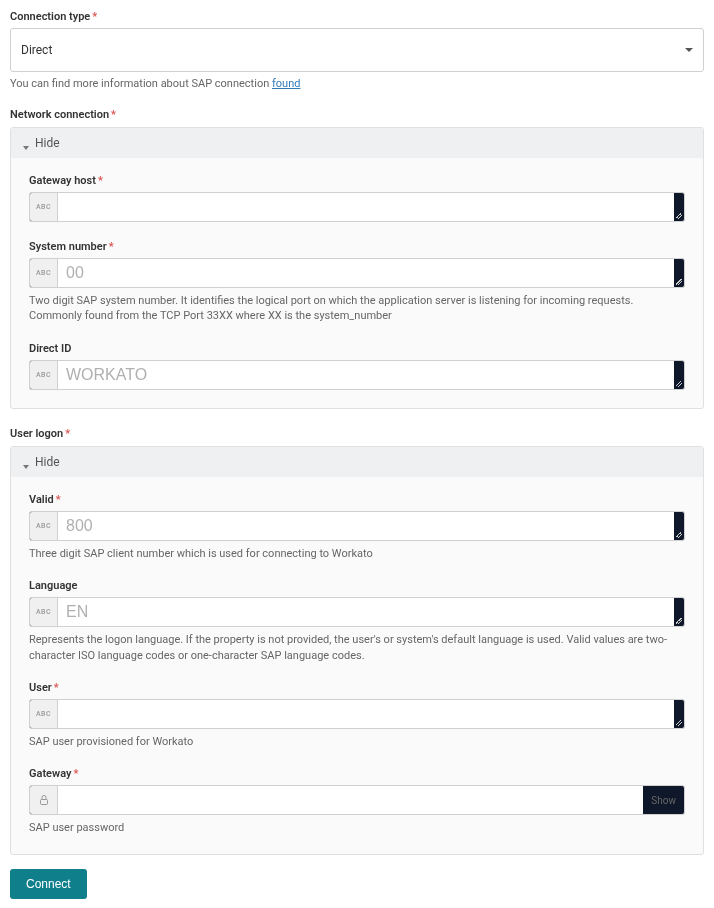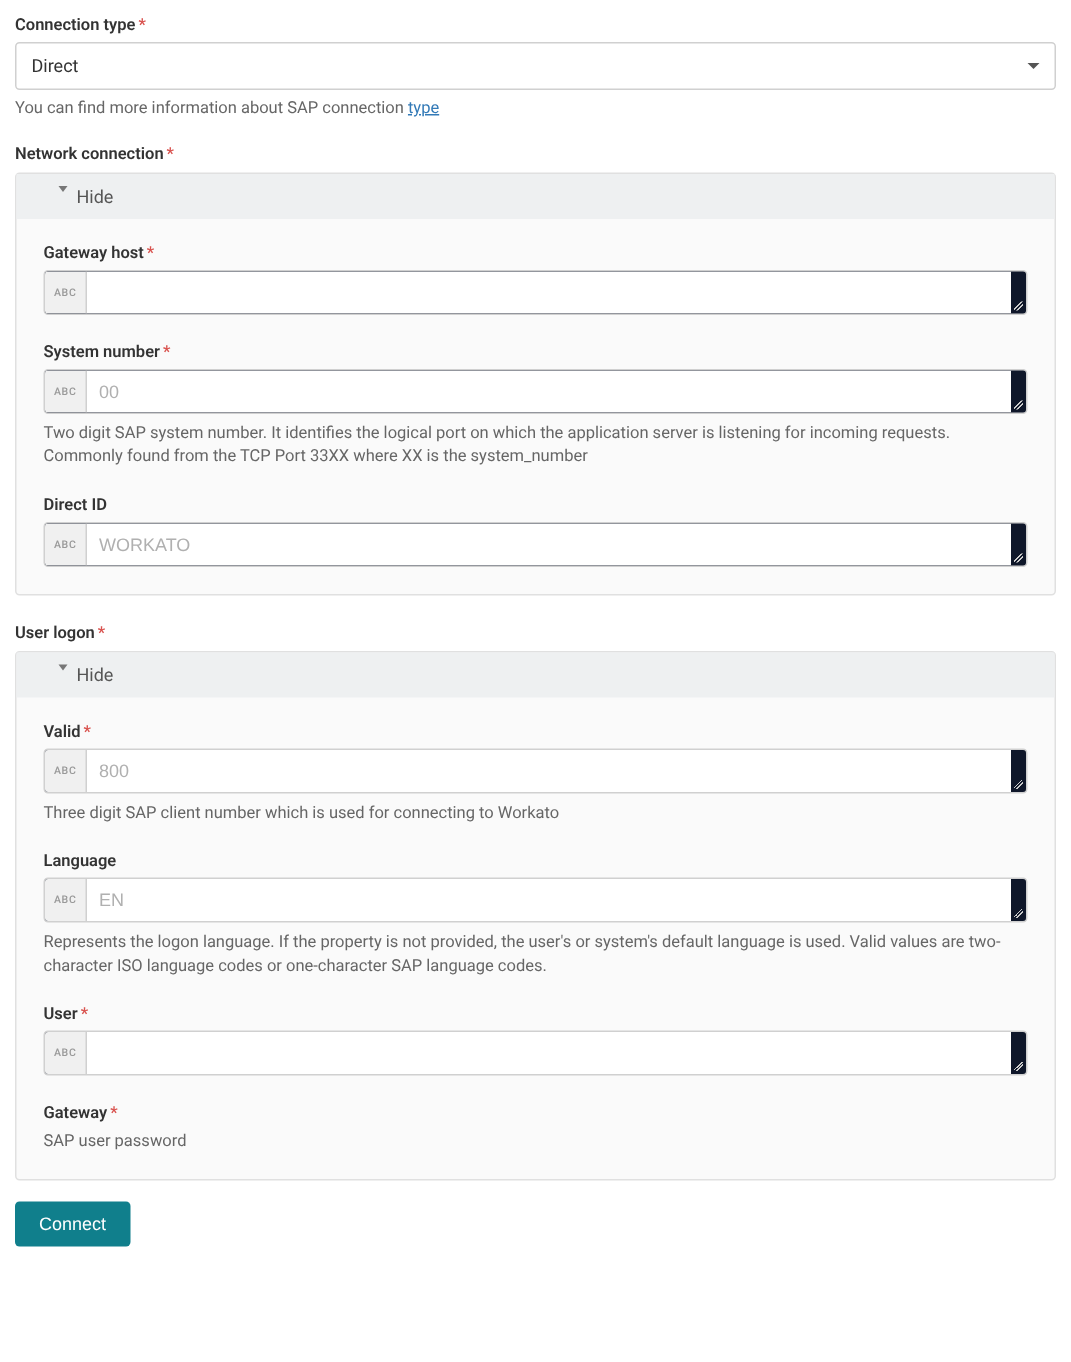--- a/index.html
+++ b/index.html
@@ -1,36 +1,36 @@
 <!DOCTYPE html>
 <html><head>
 <meta charset="utf-8">
 <style>
 * { box-sizing: border-box; margin: 0; padding: 0; }
 body { font-family: -apple-system, BlinkMacSystemFont, "Segoe UI", Roboto, Arial, sans-serif; background: #fff; padding: 10px; font-size: 12px; color: #333; width: 714px; }
 .field-label { font-weight: 600; font-size: 11px; color: #333; margin-bottom: 5px; display: block; }
 .req { color: #d9534f; margin-left: 2px; }
-.select-wrap { position: relative; border: 1px solid #d0d0d0; border-radius: 3px; background: #fff; height: 32px; display: flex; align-items: center; padding: 0 10px; cursor: pointer; }
+.select-wrap { position: relative; border: 1px solid #d0d0d0; border-radius: 3px; background: #fff; height: 44px; display: flex; align-items: center; padding: 0 10px; cursor: pointer; }
 .select-value { font-size: 12px; color: #333; flex: 1; }
 .caret-down { width: 0; height: 0; border-left: 4px solid transparent; border-right: 4px solid transparent; border-top: 4px solid #555; }
 .info-text { font-size: 11px; color: #666; margin-top: 5px; }
 .link { color: #337ab7; text-decoration: underline; cursor: pointer; }
 
 .section-header { font-weight: 600; font-size: 11px; margin-top: 18px; margin-bottom: 6px; color: #333; }
 .panel { border: 1px solid #e0e0e0; border-radius: 3px; background: #fafafa; }
-.panel-toggle { background: #eef0f1; padding: 8px 28px; font-size: 12px; color: #555; display: flex; align-items: flex-start; gap: 6px; cursor: pointer; }
+.panel-toggle { background: #eef0f1; padding: 8px 12px; font-size: 12px; color: #555; display: flex; align-items: flex-end; gap: 6px; cursor: pointer; }
 .small-caret { width: 0; height: 0; border-left: 3px solid transparent; border-right: 3px solid transparent; border-top: 4px solid #777; }
 .panel-body { padding: 16px 18px 18px; }
 
 .form-row { margin-bottom: 18px; }
 .form-row:last-child { margin-bottom: 0; }
 .input-group { display: flex; border: 1px solid #d0d0d0; border-radius: 3px; background: #0f172a; height: 30px; overflow: hidden; margin-top: 4px; }
 .input-prefix { background: #f0f0f0; border-right: 1px solid #d0d0d0; display: flex; align-items: center; justify-content: center; width: 28px; font-size: 7px; letter-spacing: 0.5px; color: #999; font-weight: 500; }
 .input-prefix.lock { font-size: 11px; }
-.text-input { flex: 1; border: none; outline: none; padding: 0 8px; font-size: 12px; color: #333; background: #fff; resize: none; }
+.text-input { flex: 1; border: none; outline: none; padding: 0 8px; font-size: 16px; color: #333; background: #fff; resize: none; }
 .text-input::placeholder { color: #b0b0b0; }
 .resize-grip { width: 6px; align-self: flex-end; height: 6px; margin: 2px; background: linear-gradient(135deg, transparent 0%, transparent 40%, #ccc 40%, #ccc 50%, transparent 50%, transparent 60%, #ccc 60%, #ccc 70%, transparent 70%); }
 .show-btn { font-size: 10px; color: #666; padding: 0 8px; display: flex; align-items: center; cursor: pointer; }
 .helper { font-size: 11px; color: #666; margin-top: 5px; line-height: 1.4; }
 
 .connect-btn { margin-top: 14px; background: #107f8c; color: #fff; border: none; border-radius: 3px; padding: 8px 16px; font-size: 12px; font-weight: 500; cursor: pointer; }
 </style>
 </head>
 <body>
 
@@ -38,21 +38,21 @@
 
 
 <label class="field-label">
   <span>Connection type</span><span class="req">*</span>
 </label>
 <div class="select-wrap">
   <span class="select-value">Direct</span>
   <span class="caret-down"></span>
 </div>
 <div class="info-text">
-  <span>You can find more information about SAP connection </span><a class="link">type</a>
+  <span>You can find more information about SAP connection </span><a class="link">found</a>
 </div>
 
 
 <div class="section-header">
   <span>Network connection</span><span class="req">*</span>
 </div>
 <div class="panel">
   <div class="panel-toggle">
     <span class="small-caret"></span>
     <span>Hide</span>
@@ -133,26 +133,37 @@
 
     <div class="form-row">
       <label class="field-label">
         <span>User</span><span class="req">*</span>
       </label>
       <div class="input-group">
         <div class="input-prefix">ABC</div>
         <input class="text-input" style="">
         <div class="resize-grip"></div>
       </div>
+      <div class="helper">SAP user provisioned for Workato</div>
     </div>
 
     <div class="form-row">
       <label class="field-label">
         <span>Gateway</span><span class="req">*</span>
       </label>
+      <div class="input-group">
+        <div class="input-prefix lock">
+          <svg width="12" height="12" viewBox="0 0 24 24" fill="none" stroke="#999" stroke-width="2">
+              <rect x="5" y="11" width="14" height="10" rx="2"></rect>
+              <path d="M8 11V7a4 4 0 0 1 8 0v4"></path>
+            </svg>
+        </div>
+        <input type="password" class="text-input" style="">
+        <div class="show-btn">Show</div>
+      </div>
       <div class="helper">SAP user password</div>
     </div>
 
   </div>
 </div>
 
 <button class="connect-btn">Connect</button>
 
 
 

